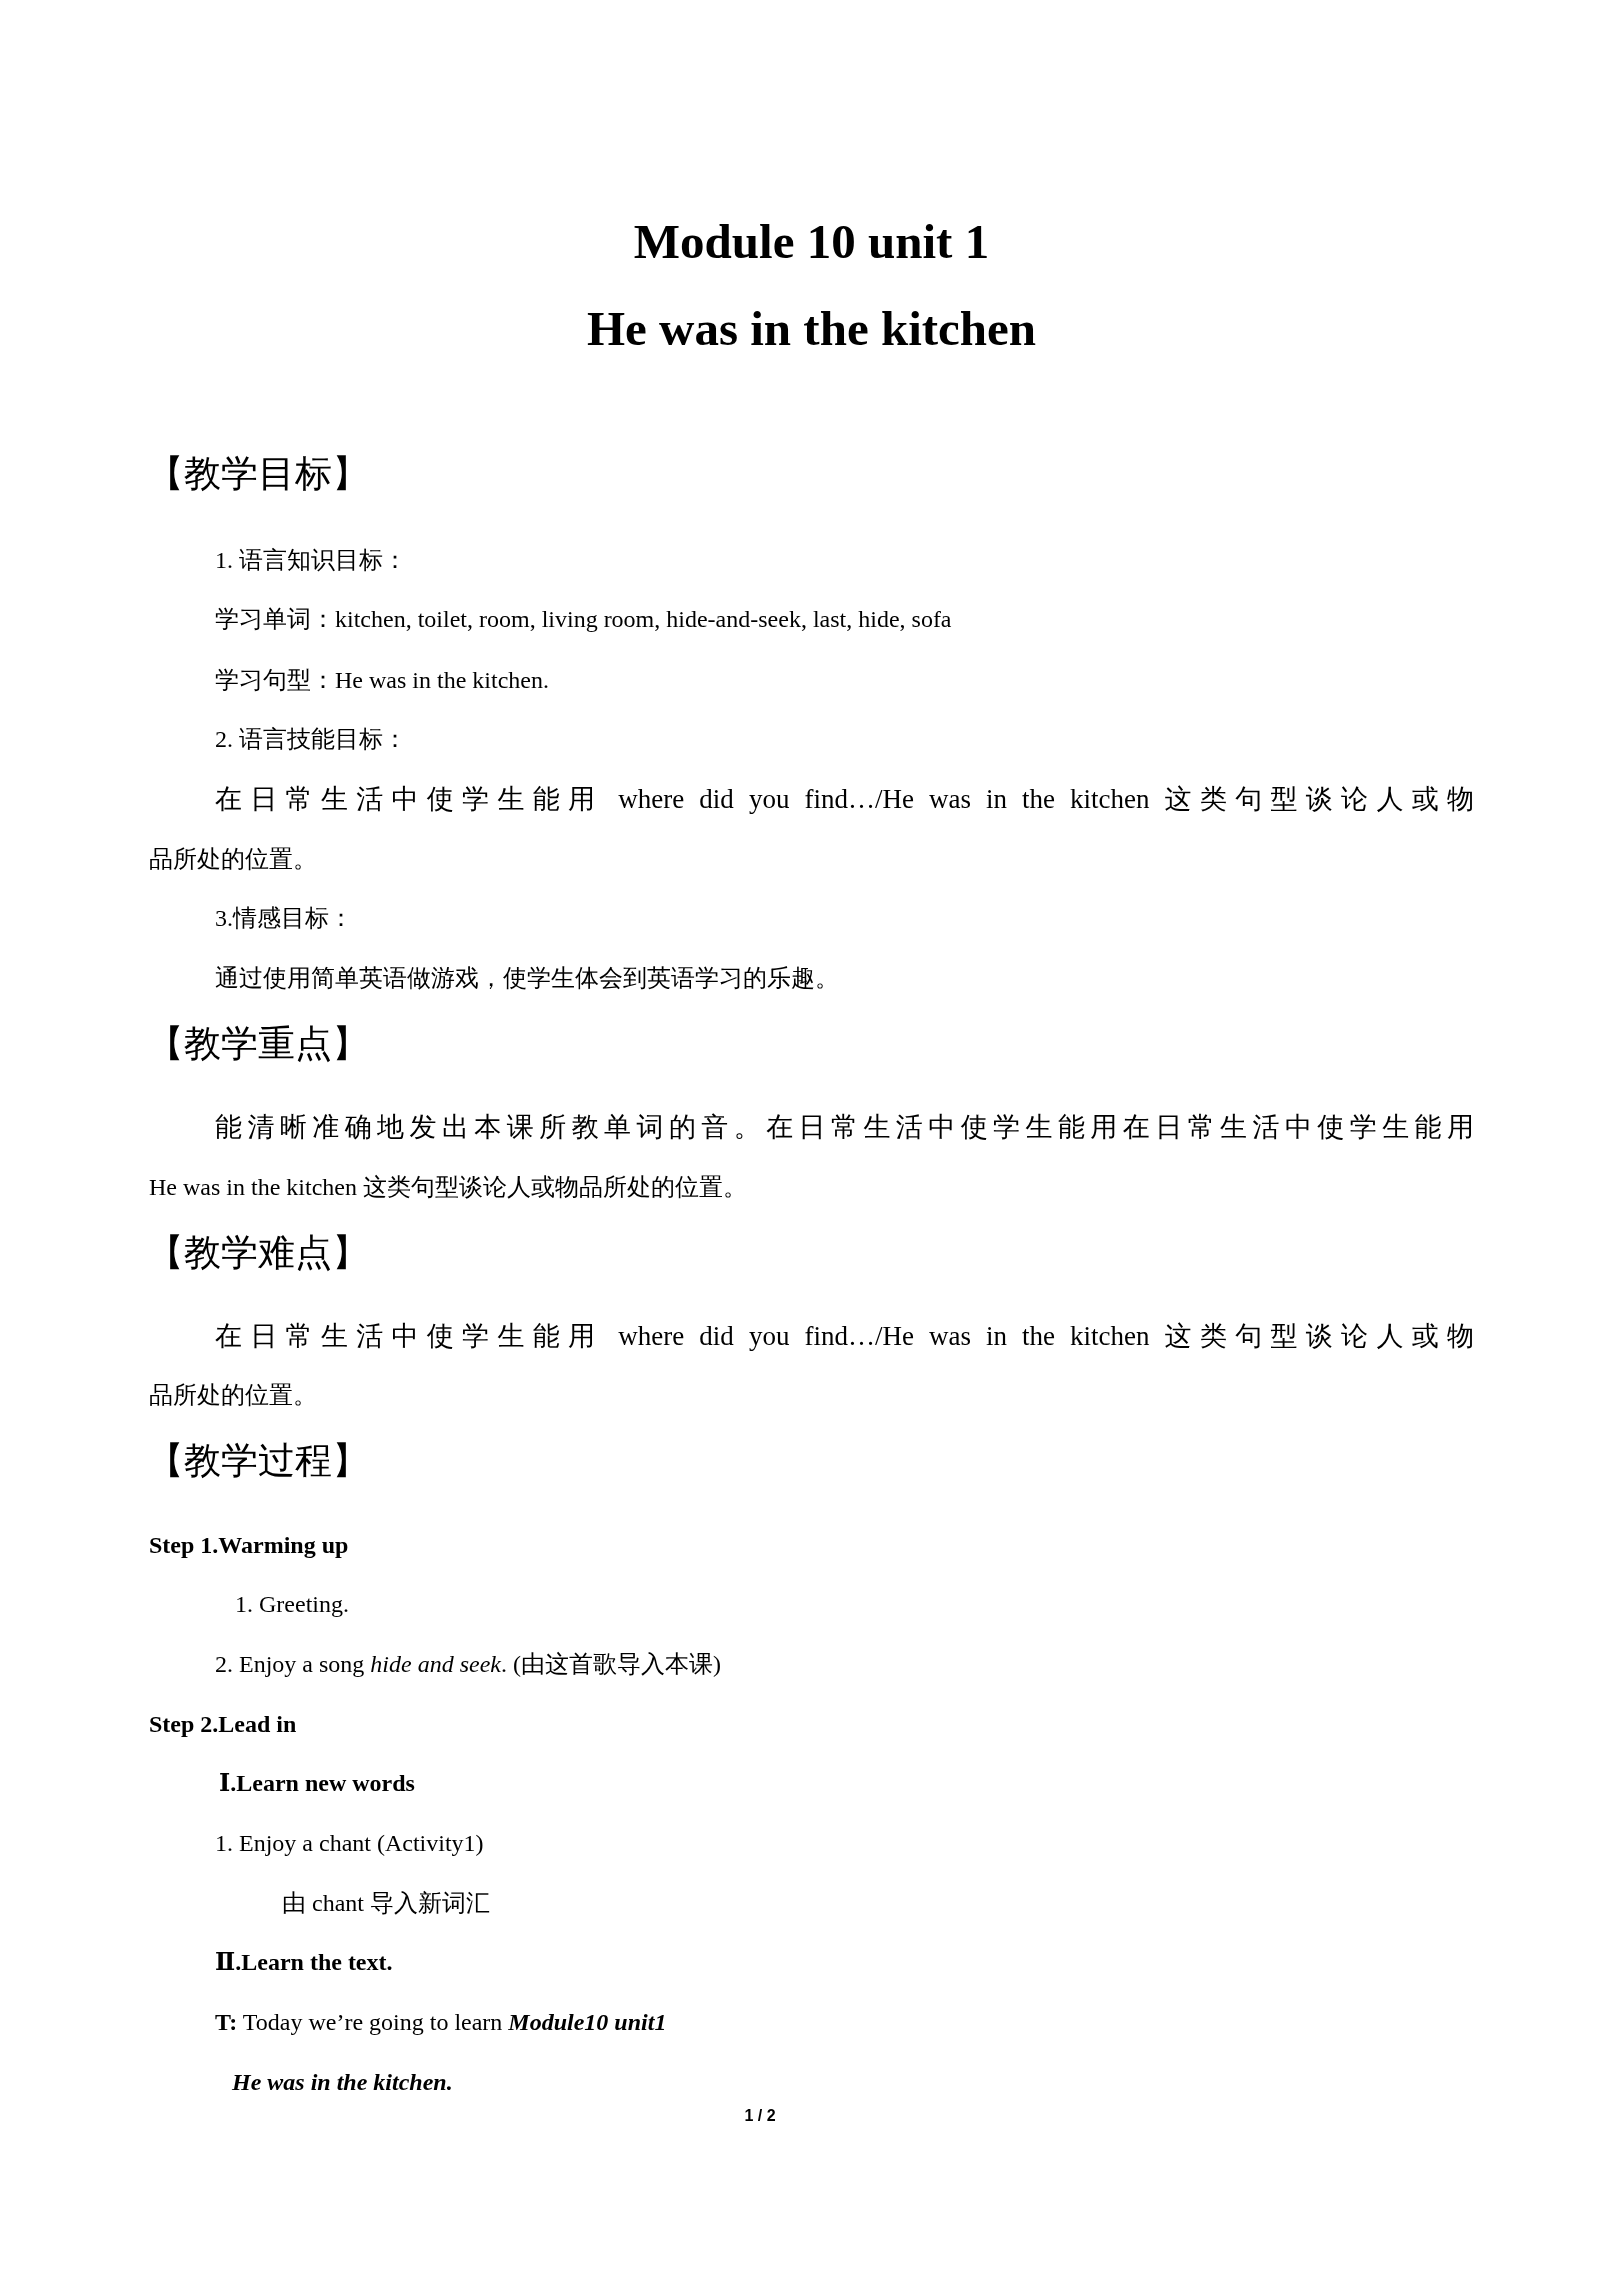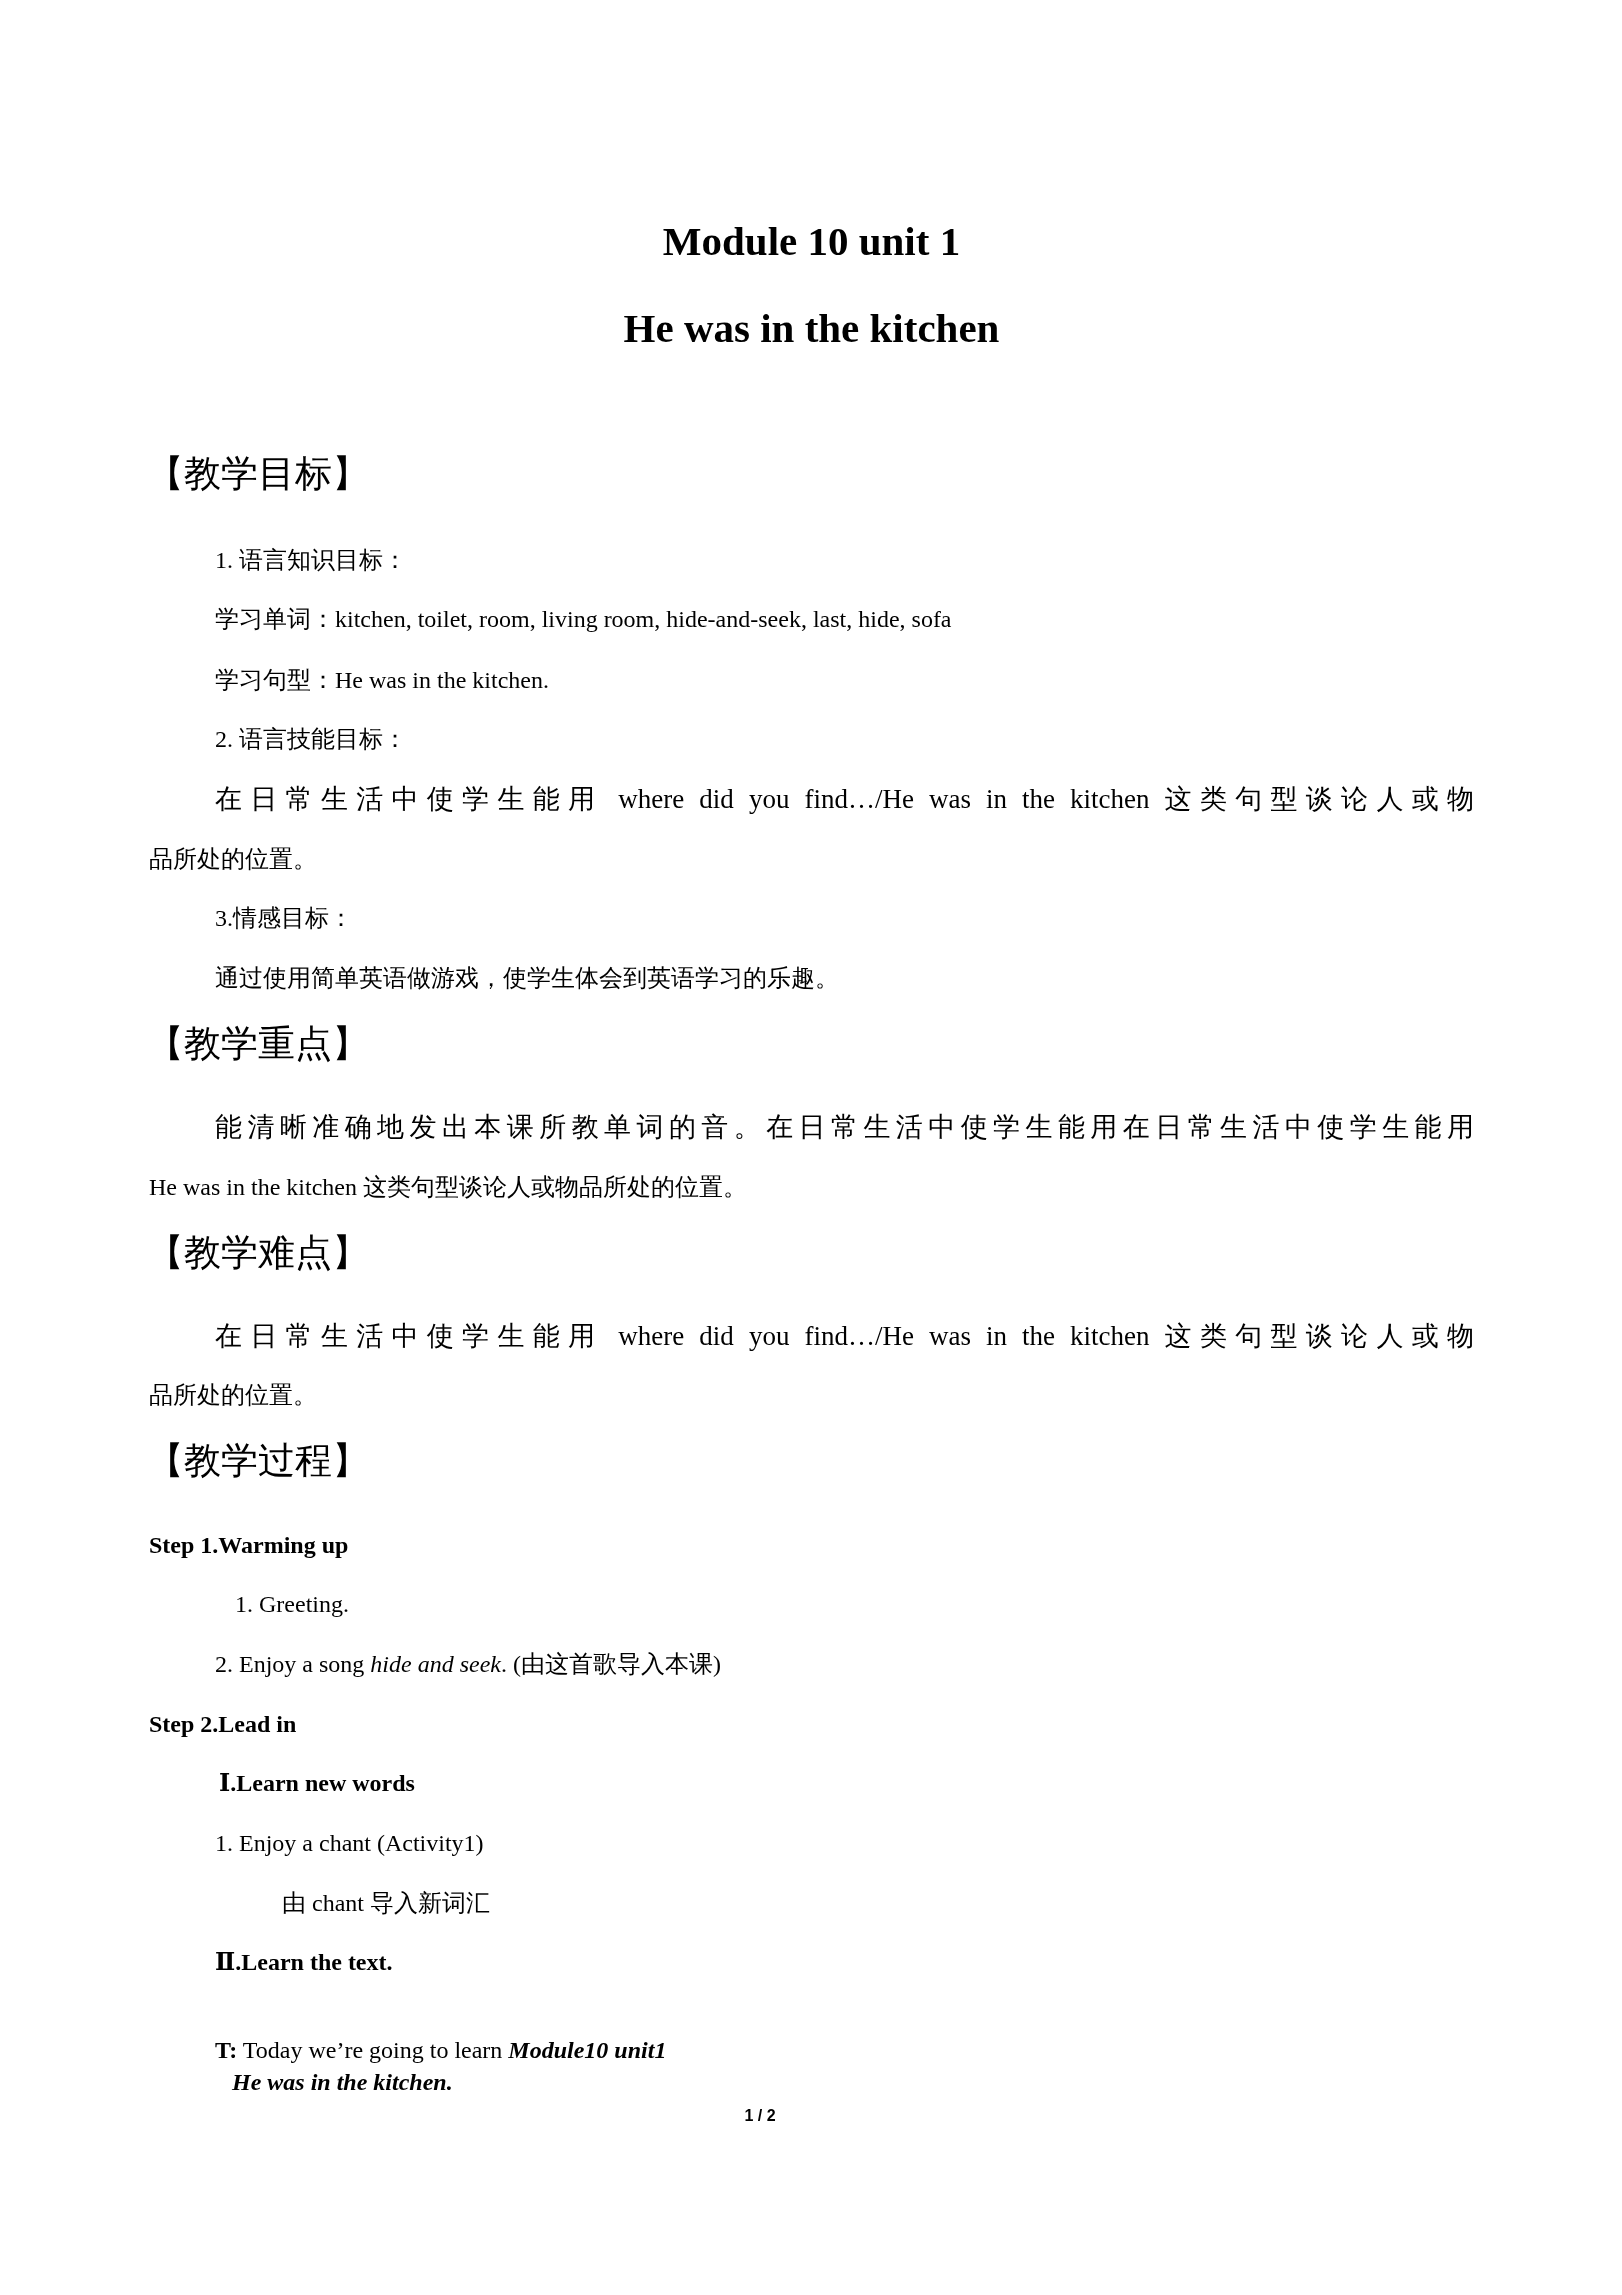--- a/index.html
+++ b/index.html
@@ -1,20 +1,20 @@
 <!DOCTYPE html>
 <html style="font-size:10.6px"><head>
 <meta charset="utf-8">
 <style>
   html, body { margin: 0; padding: 0; background: #ffffff; }
   body { width: 1623px; height: 2295px; position: relative; overflow: hidden;
          font-family: "Liberation Serif", "DejaVu Serif", serif; color: #000; }
   .line { position: absolute; white-space: nowrap; font-size: 24px; line-height: 40px; }
   .title { position: absolute; left: 0; width: 1623px; text-align: center;
-           font-weight: bold; font-size: 41px; line-height: 53px; }
+           font-weight: bold; font-size: 49px; line-height: 53px; }
   .heading { position: absolute; left: 147px; font-size: 37px; line-height: 46px; white-space: nowrap; }
   .bold { font-weight: bold; }
   .ital { font-style: italic; }
   .footer { position: absolute; left: 0; width: 1520px; text-align: center; top: 2103px;
             font-family: "Liberation Sans", "DejaVu Sans", sans-serif; font-weight: bold;
             font-size: 16px; line-height: 26.5px; }
   .justify { position: absolute; left: 149px; width: 1326px; font-size: 27px; line-height: 40px;
              text-align: justify; text-align-last: justify; white-space: nowrap; }
 </style>
 </head>
@@ -47,20 +47,20 @@
   <div class="line bold" style="top:1525px; left:149px;">Step 1.Warming   up</div>
   <div class="line" style="top:1584px; left:215px;margin-left:20px;">1. Greeting.</div>
   <div class="line" style="top:1644px; left:215px;">
     <span>2. Enjoy  a song </span><span class="ital">hide and seek</span><span>. (由这首歌导入本课)</span>
   </div>
   <div class="line bold" style="top:1704px; left:149px;">Step 2.Lead in</div>
   <div class="line bold" style="top:1763px; left:219px;">Ⅰ.Learn new words</div>
   <div class="line" style="top:1823px; left:215px;">1.     Enjoy  a chant  (Activity1)</div>
   <div class="line" style="top:1883px; left:282px;">由 chant   导入新词汇</div>
   <div class="line bold" style="top:1942px; left:215px;">Ⅱ.Learn the text.</div>
-  <div class="line" style="top:2002px; left:215px;margin-top:28px;">
+  <div class="line" style="top:2002px; left:215px;">
     <span class="bold">T:</span><span> Today  we’re going  to learn </span><span class="bold ital">Module10 unit1</span>
   </div>
   <div class="line bold ital" style="top:2062px; left:232px;">He was in the kitchen.</div>
 
   <div class="footer">1 / 2</div>
 </div>
 
 
 </body></html>

